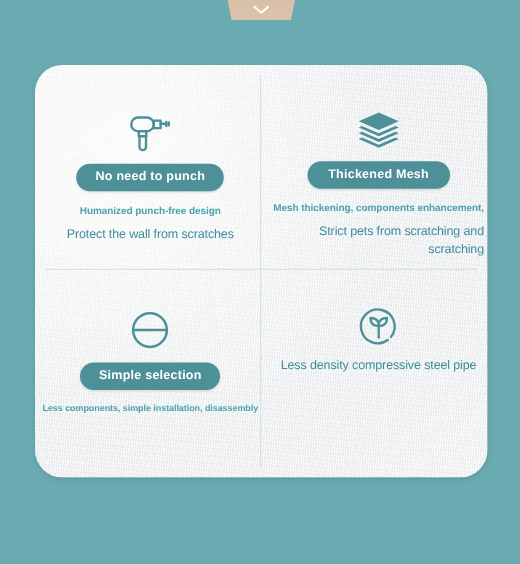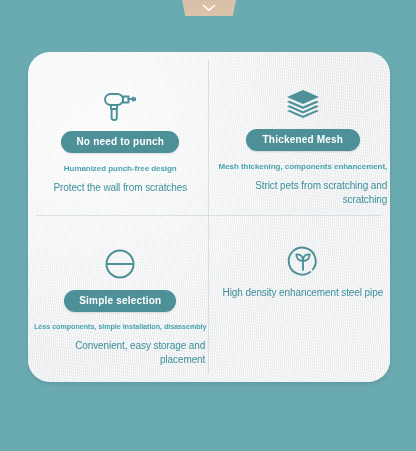--- a/index.html
+++ b/index.html
@@ -212,31 +212,30 @@
       <div class="icon-wrap">
         <svg width="34" height="34" viewBox="0 0 34 34">
           <g fill="none" stroke="#4d9098" stroke-width="2" stroke-linecap="round">
             <circle cx="17" cy="17" r="13.5"></circle>
             <path d="M4.5 17 h25"></path>
           </g>
         </svg>
       </div>
       <div class="pill">Simple selection</div>
       <div class="line-small">Less components, simple installation, disassembly</div>
-      <div class="line-big">Convenient, easy storage and placement</div>
     </div>
 
     <div class="quad q4">
       <div class="icon-wrap">
         <svg width="34" height="34" viewBox="0 0 34 34">
           <g fill="none" stroke="#4d9098" stroke-width="1.9" stroke-linecap="round" stroke-linejoin="round">
             <path d="M26.8 24.5 A13.5 13.5 0 1 0 24.2 27"></path>
             <path d="M17 25 V14.5"></path>
             <path d="M17 15.2 C17 10.8 13.6 9.2 10.4 9.4 C10.2 13 12.6 16.2 17 15.6 Z"></path>
             <path d="M17 15.2 C17 10.8 20.4 9.2 23.6 9.4 C23.8 13 21.4 16.2 17 15.6 Z"></path>
           </g>
         </svg>
       </div>
-      <div class="line-big">High density enhancement steel pipe</div>
+      <div class="line-big">Less density compressive steel pipe</div>
     </div>
 
   </div>
 </div>
 
 </body></html>

